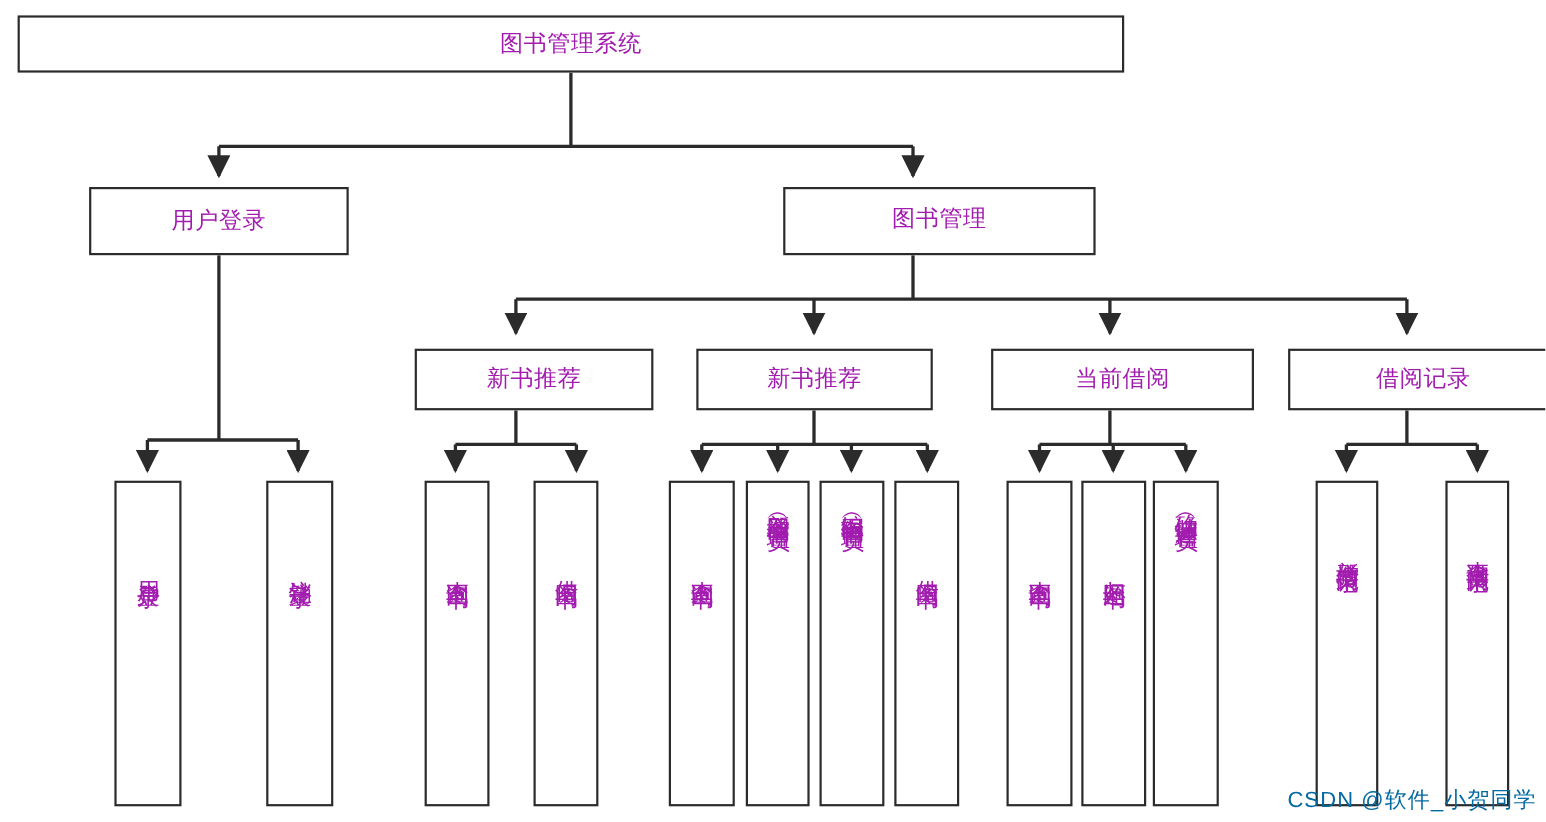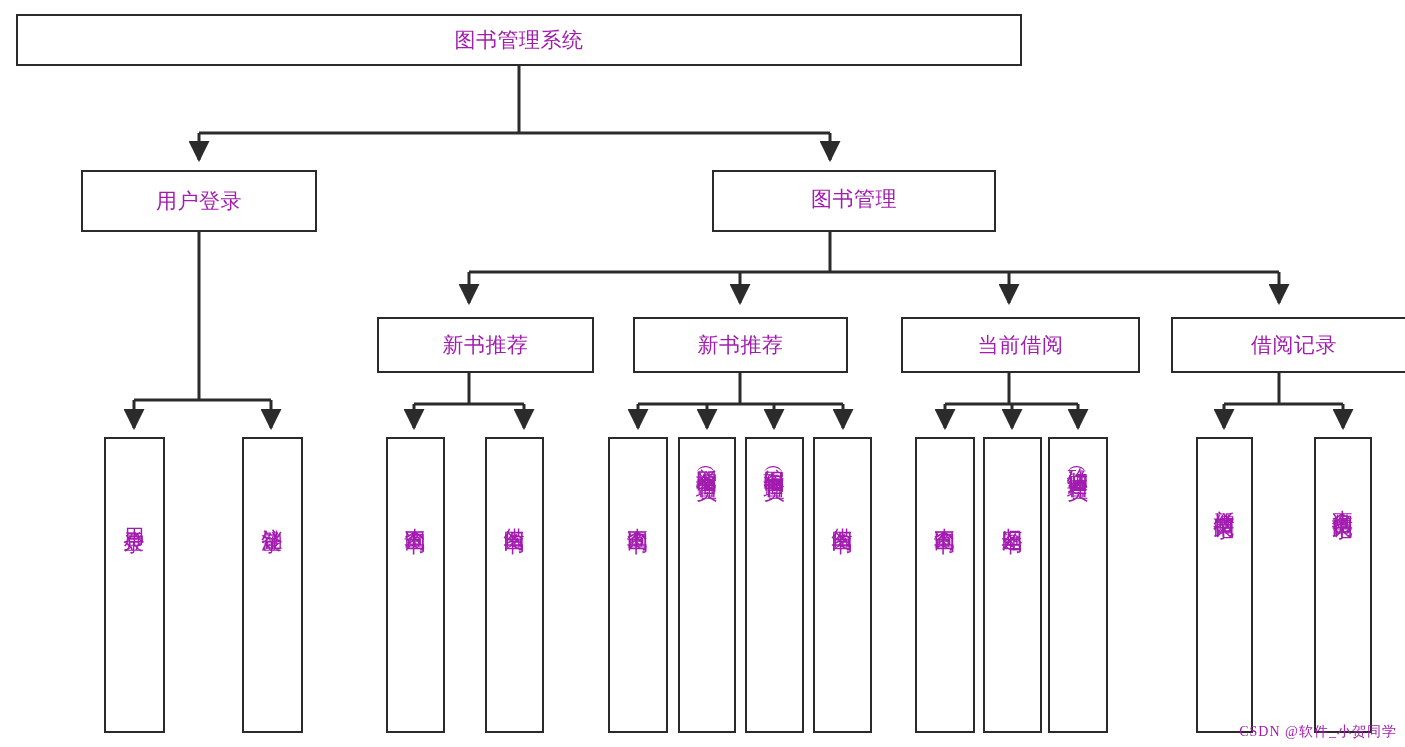--- a/index.html
+++ b/index.html
@@ -62,25 +62,24 @@
   .vert.mid2 .node-label {
     margin-top: 50px;
   }
   .vert.top .node-label {
     margin-top: 8px;
   }
   .watermark {
     position: absolute;
     right: 8px;
     bottom: 6px;
-    font-size: 14px;
-    color: #a21caf;
+    font-size: 20px;
+    color: #0369a1;
     letter-spacing: 1px;
     white-space: nowrap;
-    font-family: Liberation Serif, serif;
   }
 </style>
 </head>
 <body>
 
 <div id="canvas">
 
   <svg id="wires" viewBox="0 0 1405 747" xmlns="http://www.w3.org/2000/svg">
     <defs>
       <marker id="arrow" viewBox="0 0 10 10" refX="9" refY="5" markerWidth="7" markerHeight="7" orient="auto-start-reverse">

